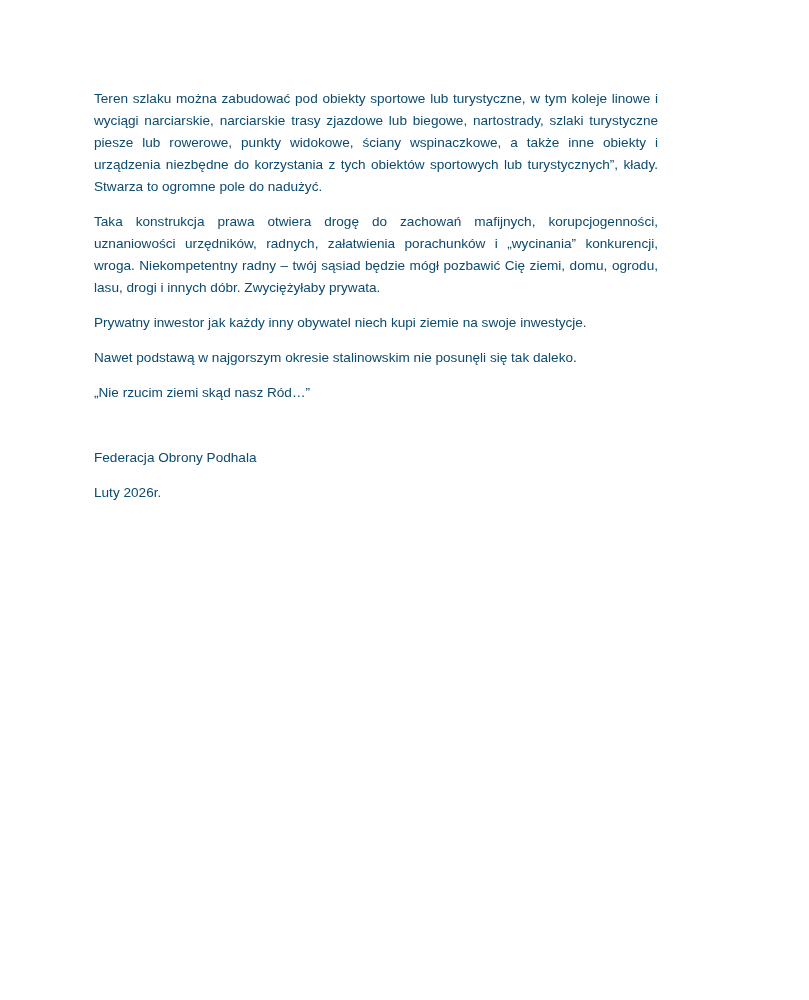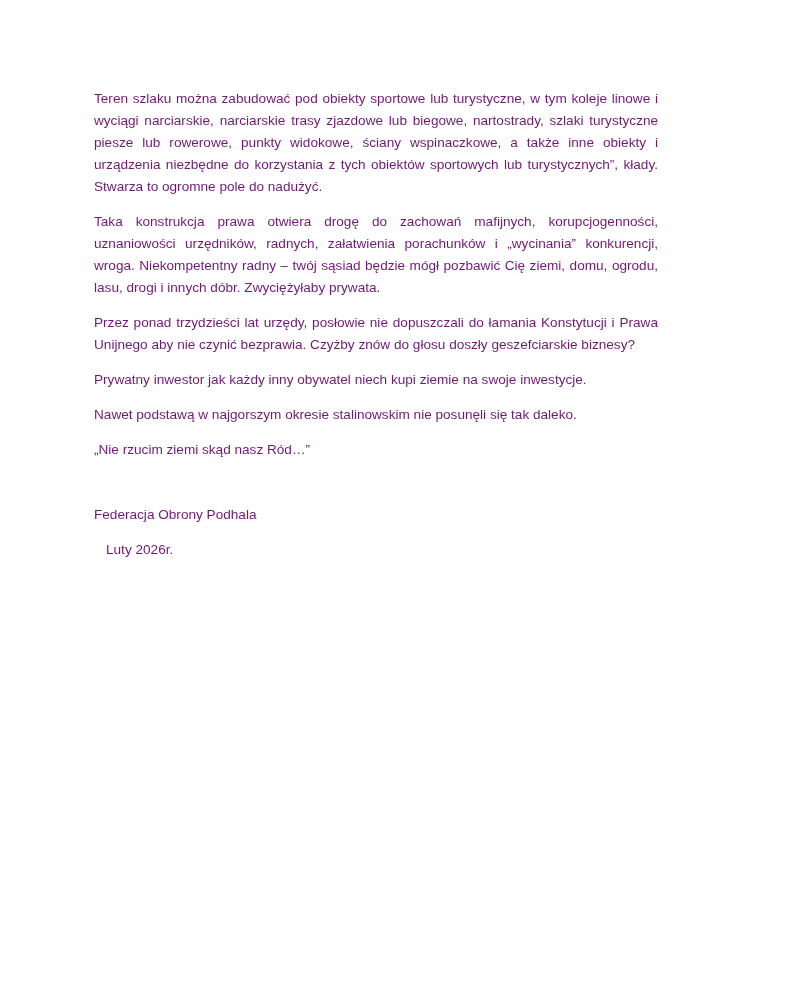--- a/index.html
+++ b/index.html
@@ -8,47 +8,45 @@
     background: #ffffff;
   }
   .page {
     position: relative;
     width: 749px;
     height: 1000px;
     background: #ffffff;
     box-sizing: border-box;
     padding: 88px 91px 0 94px;
     font-family: "Liberation Sans", sans-serif;
-    color: #701a75;
+    color: #0c4a6e;
     overflow: hidden;
   }
   .para {
     margin: 0 0 13px 0;
     font-size: 13.6px;
     line-height: 22px;
     text-align: justify;
     text-justify: inter-word;
   }
   .para.signature {
     text-align: left;
   }
   .para.date {
     text-align: left;
-    margin-left: 12px;
   }
   .spacer {
     height: 30px;
   }
 </style>
 </head>
 <body>
 
 <div class="page">
   <p class="para">Teren szlaku można zabudować pod obiekty sportowe lub turystyczne, w tym koleje linowe i wyciągi narciarskie, narciarskie trasy zjazdowe lub biegowe, nartostrady, szlaki turystyczne piesze lub rowerowe, punkty widokowe, ściany wspinaczkowe, a także inne obiekty i urządzenia niezbędne do korzystania z tych obiektów sportowych lub turystycznych”, kłady. Stwarza to ogromne pole do nadużyć.</p>
   <p class="para">Taka konstrukcja prawa otwiera drogę do zachowań mafijnych, korupcjogenności, uznaniowości urzędników, radnych, załatwienia porachunków i „wycinania” konkurencji, wroga. Niekompetentny radny – twój sąsiad będzie mógł pozbawić Cię ziemi, domu, ogrodu, lasu, drogi i innych dóbr.  Zwyciężyłaby prywata.</p>
-  <p class="para">Przez ponad trzydzieści lat urzędy, posłowie nie dopuszczali do łamania Konstytucji i Prawa Unijnego aby nie czynić bezprawia. Czyżby znów do głosu doszły geszefciarskie biznesy?</p>
   <p class="para">Prywatny inwestor jak każdy inny obywatel niech kupi ziemie na swoje inwestycje.</p>
   <p class="para">Nawet podstawą w najgorszym okresie stalinowskim nie posunęli się tak daleko.</p>
   <p class="para">„Nie rzucim ziemi skąd nasz Ród…”</p>
   <div class="spacer"></div>
   <p class="para signature">Federacja Obrony Podhala</p>
   <p class="para date">Luty 2026r.</p>
 </div>
 
 </body></html>

